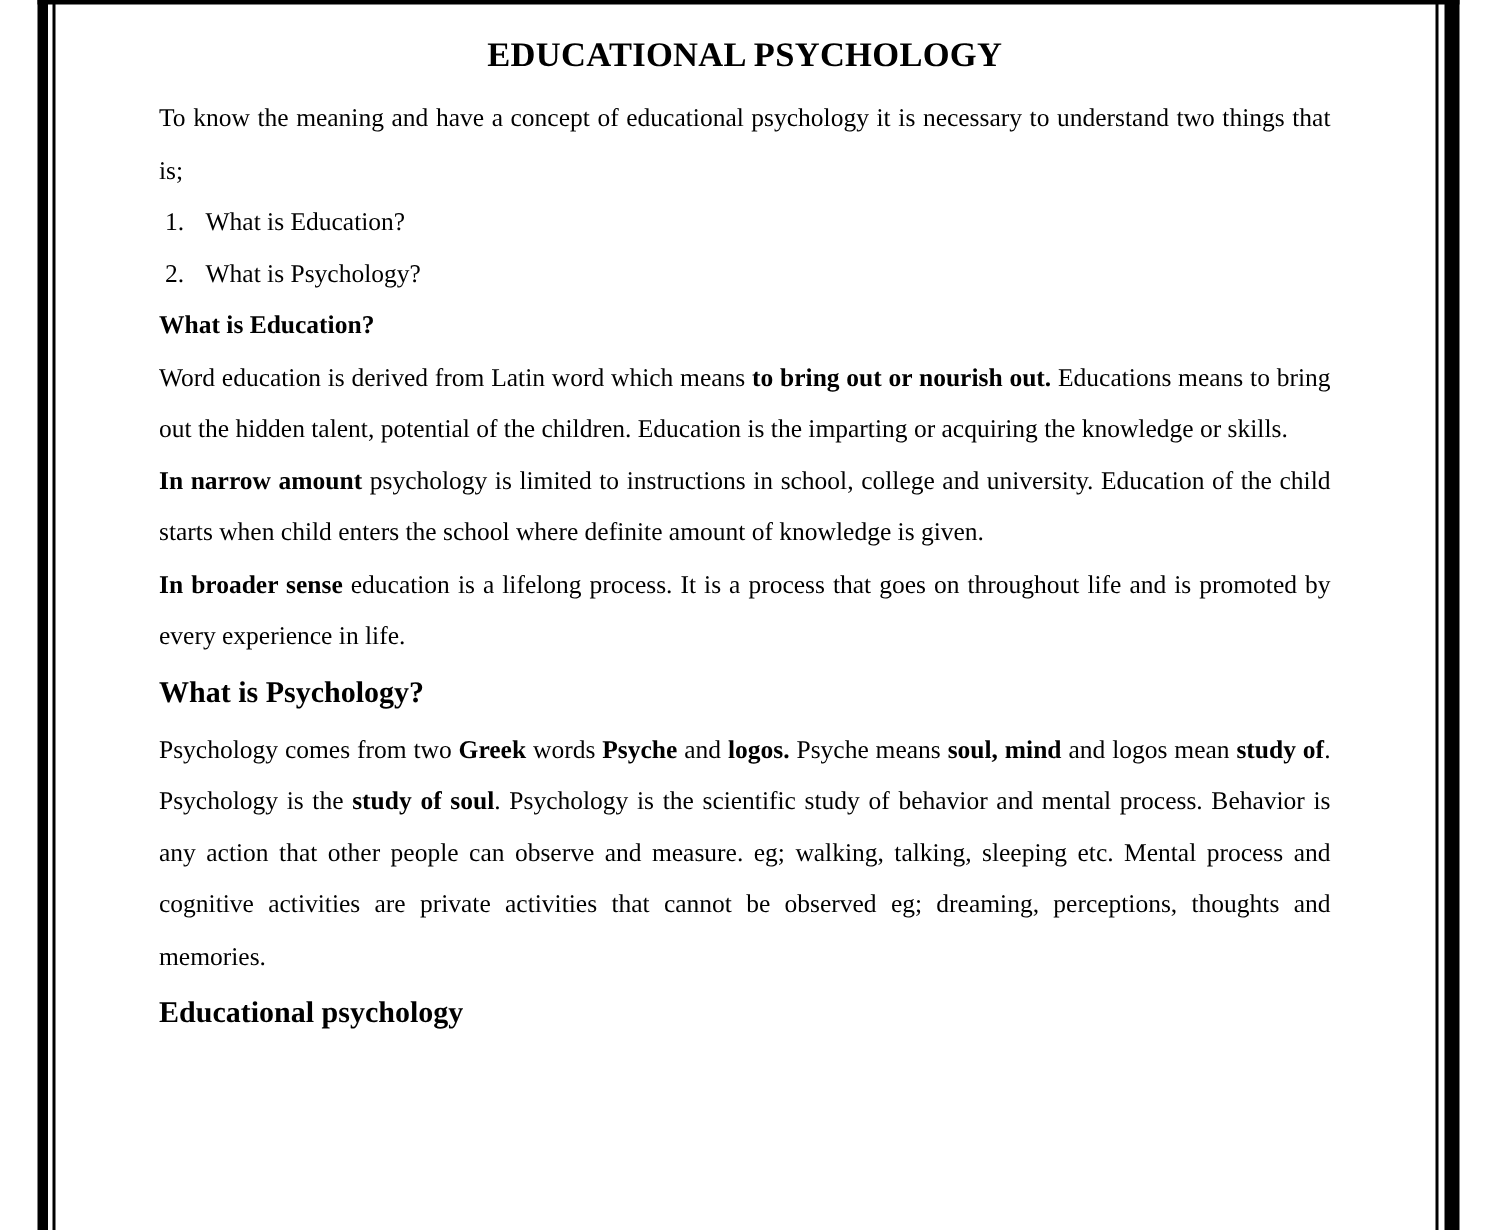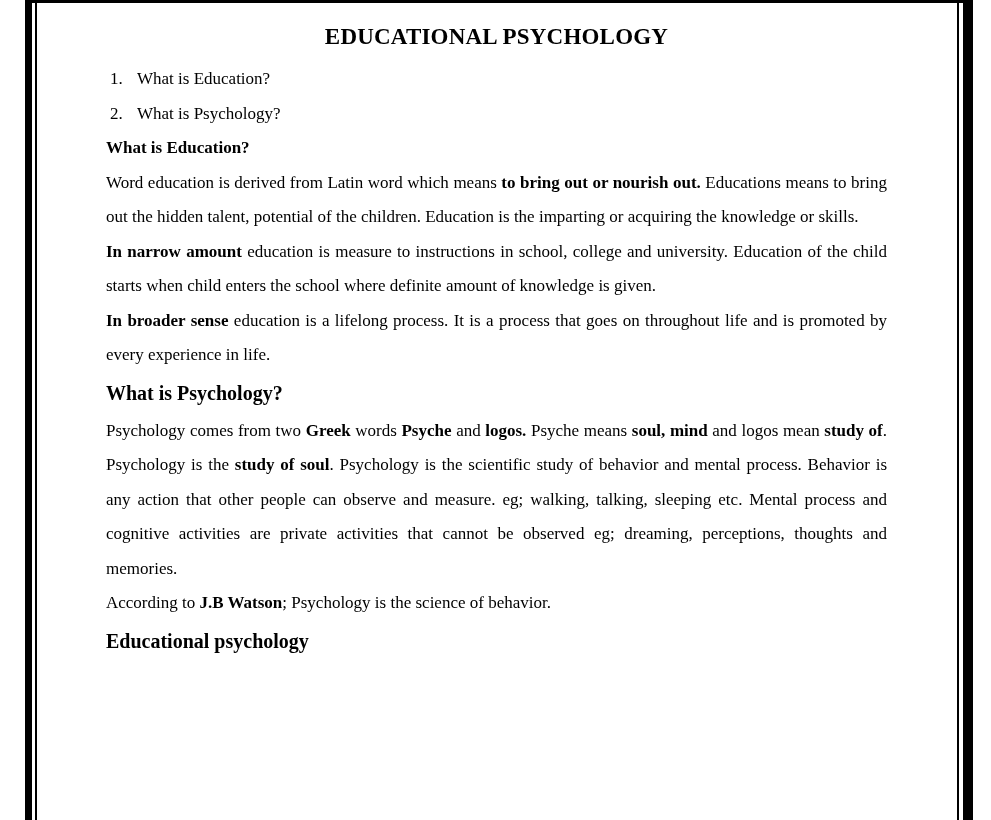--- a/index.html
+++ b/index.html
@@ -78,26 +78,26 @@
 
 <div class="border-line" id="border-top"></div>
 <div class="border-line" id="border-left-outer"></div>
 <div class="border-line" id="border-left-inner"></div>
 <div class="border-line" id="border-right-inner"></div>
 <div class="border-line" id="border-right-outer"></div>
 
 <div class="doc-content">
   <div class="doc-title">EDUCATIONAL PSYCHOLOGY</div>
   <div>
+      <p class="para"><span>To know the meaning and have a concept of educational psychology it is necessary to understand two things that is;</span></p>
       <div class="doc-list">
         <div class="list-item"><span class="list-num">1.</span><span>What is Education?</span></div>
         <div class="list-item"><span class="list-num">2.</span><span>What is Psychology?</span></div>
       </div>
       <p class="h-small">What is Education?</p>
       <p class="para"><span>Word education is derived from Latin word which means </span><b>to bring out or nourish out.</b><span> Educations means to bring out the hidden talent, potential of the children. Education is the imparting or acquiring the knowledge or skills.</span></p>
-      <p class="para"><b>In narrow amount</b><span> education is measure to instructions in school, college and university. Education of the child starts when child enters the school where definite amount of knowledge is given.</span></p>
+      <p class="para"><b>In narrow amount</b><span> psychology is limited to instructions in school, college and university. Education of the child starts when child enters the school where definite amount of knowledge is given.</span></p>
       <p class="para"><b>In broader sense</b><span> education is a lifelong process. It is a process that goes on throughout life and is promoted by every experience in life.</span></p>
       <p class="h-large">What is Psychology?</p>
       <p class="para"><span>Psychology comes from two </span><b>Greek</b><span> words </span><b>Psyche</b><span> and </span><b>logos.</b><span> Psyche means </span><b>soul, mind</b><span> and logos mean </span><b>study of</b><span>. Psychology is the </span><b>study of soul</b><span>. Psychology is the scientific study of behavior and mental process. Behavior is any action that other people can observe and measure. eg; walking, talking, sleeping etc. Mental process and cognitive activities are private activities that cannot be observed eg; dreaming, perceptions, thoughts and memories.</span></p>
-      <p class="para"><span>According to </span><b>J.B Watson</b><span>; Psychology is the science of behavior.</span></p>
       <p class="h-large">Educational psychology</p>
     </div>
 </div>
 
 </body></html>

